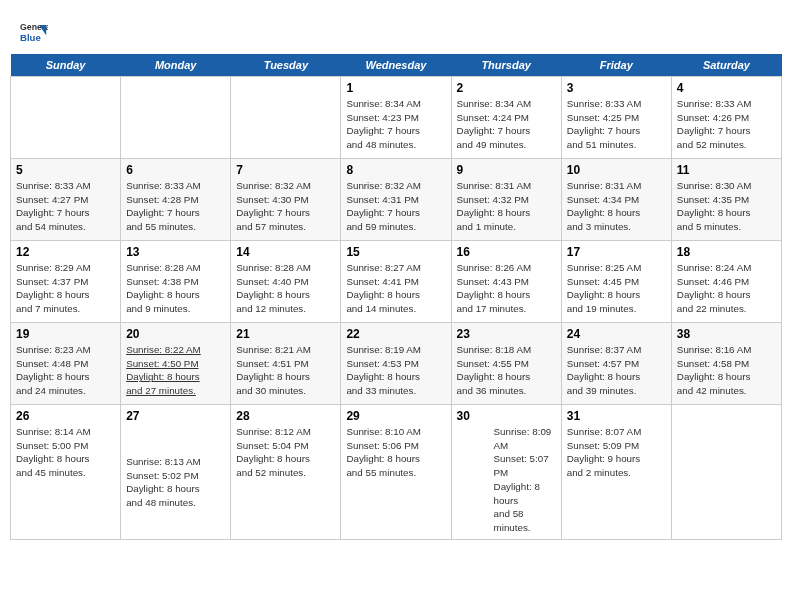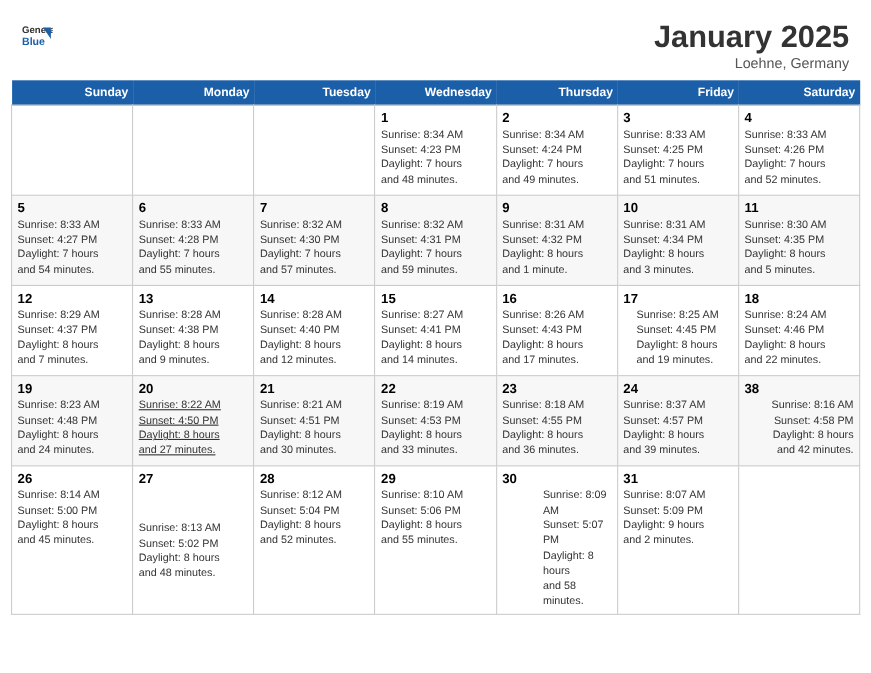--- a/index.html
+++ b/index.html
@@ -40,23 +40,24 @@
     .calendar-table {
       width: 100%;
       border-collapse: collapse;
       margin-top: 4px;
       font-size: 10.5px;
     }
     .calendar-table thead th {
       background-color: #1a5fa8;
       color: #fff;
       padding: 5px 4px;
-      text-align: right;
+      text-align: center;
       font-weight: bold;
       font-size: 11px;
+      font-style: italic;
     }
     .calendar-table td {
       border: 1px solid #ccc;
       vertical-align: top;
       padding: 4px 5px;
       width: calc(100% / 7);
       min-height: 80px;
       height: 82px;
     }
     .cell-date {
@@ -85,24 +86,20 @@
 <body>
 
 <div class="header">
   <div class="logo">
     <svg class="logo-icon" viewBox="0 0 32 32" xmlns="http://www.w3.org/2000/svg">
       <text x="0" y="14" font-size="10" font-weight="bold" fill="#333">General</text>
       <text x="0" y="26" font-size="11" font-weight="bold" fill="#1a5fa8">Blue</text>
       <polygon points="22,8 30,8 30,20" fill="#1a5fa8"></polygon>
     </svg>
   </div>
-  <div class="title-block">
-    <div class="calendar-title">January 2025</div>
-    <div class="calendar-subtitle">Loehne, Germany</div>
-  </div>
 </div>
 
 <table class="calendar-table">
   <thead>
     <tr>
     <th>Sunday</th>
         <th>Monday</th>
         <th>Tuesday</th>
         <th>Wednesday</th>
         <th>Thursday</th>
@@ -226,21 +223,21 @@
         </td>
         <td>
           <div class="cell-date">16</div>
           <div class="cell-info" style="white-space: pre-line;">Sunrise: 8:26 AM
 Sunset: 4:43 PM
 Daylight: 8 hours
 and 17 minutes.</div>
         </td>
         <td>
           <div class="cell-date">17</div>
-          <div class="cell-info" style="white-space: pre-line; margin-left: 12px;">Sunrise: 8:25 AM
+          <div class="cell-info" style="white-space: pre-line;">Sunrise: 8:25 AM
 Sunset: 4:45 PM
 Daylight: 8 hours
 and 19 minutes.</div>
         </td>
         <td>
           <div class="cell-date">18</div>
           <div class="cell-info" style="white-space: pre-line;">Sunrise: 8:24 AM
 Sunset: 4:46 PM
 Daylight: 8 hours
 and 22 minutes.</div>
@@ -284,21 +281,21 @@
         </td>
         <td>
           <div class="cell-date">24</div>
           <div class="cell-info" style="white-space: pre-line;">Sunrise: 8:37 AM
 Sunset: 4:57 PM
 Daylight: 8 hours
 and 39 minutes.</div>
         </td>
         <td>
           <div class="cell-date">38</div>
-          <div class="cell-info" style="white-space: pre-line; text-align: right;">Sunrise: 8:16 AM
+          <div class="cell-info" style="white-space: pre-line;">Sunrise: 8:16 AM
 Sunset: 4:58 PM
 Daylight: 8 hours
 and 42 minutes.</div>
         </td>
       </tr>
       <tr>
         <td>
           <div class="cell-date">26</div>
           <div class="cell-info" style="white-space: pre-line;">Sunrise: 8:14 AM
 Sunset: 5:00 PM

